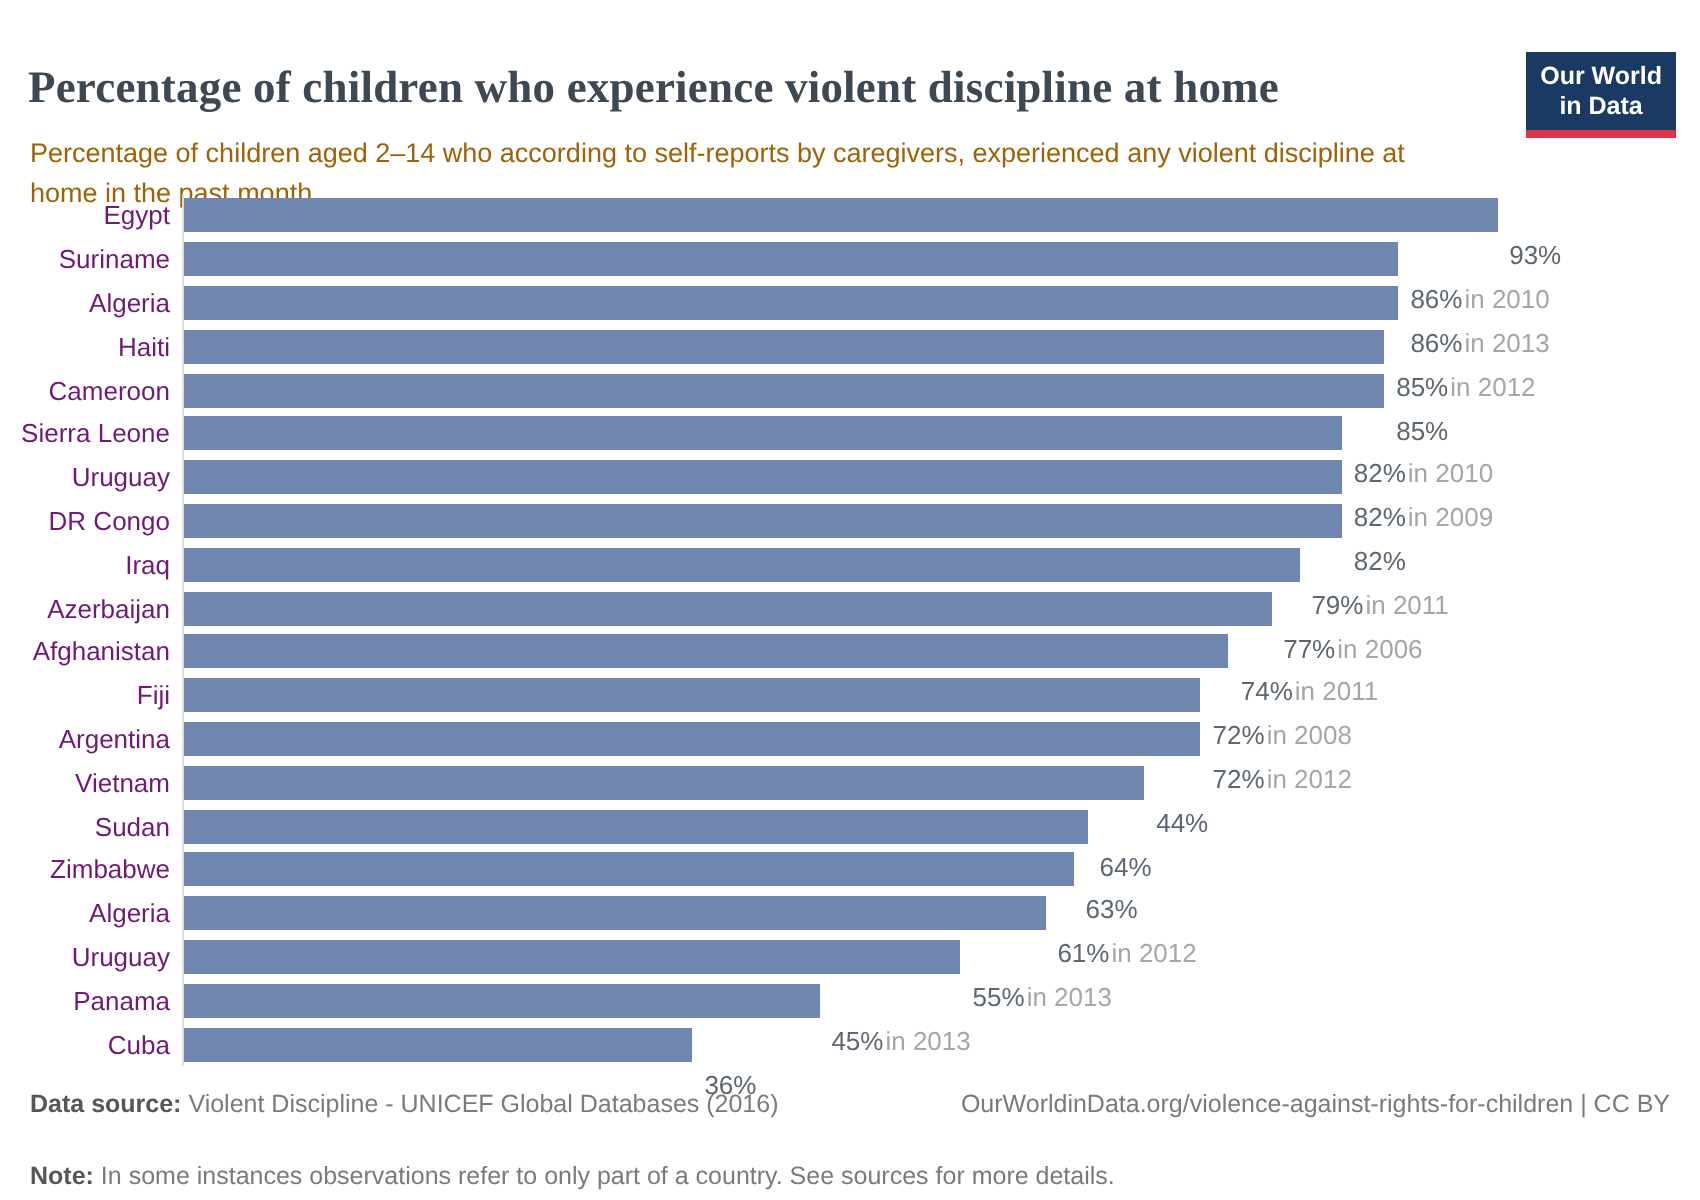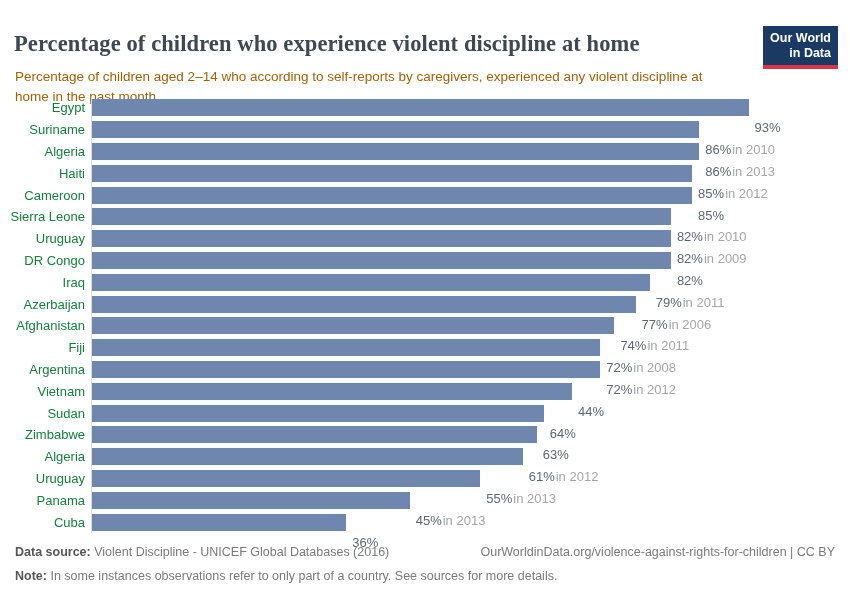--- a/index.html
+++ b/index.html
@@ -33,21 +33,21 @@
   .logo {
     position: absolute;
     top: 10px;
     right: 12px;
     background: #1a3a63;
     border-bottom: 4px solid #dc354a;
     color: #ffffff;
     font-size: 12.5px;
     font-weight: 700;
     line-height: 1.18;
-    text-align: right;
+    text-align: center;
     padding: 5px 7px 4px 7px;
   }
   .logo span { display: block; }
 
   
   .chart { position: absolute; top: 97px; left: 0; }
   .axis-line {
     position: absolute;
     left: 91px;
     top: 0;
@@ -55,21 +55,21 @@
     height: 436px;
     background: #dcdcdc;
   }
   .row { display: flex; align-items: center; height: 21.8px; }
   .country {
     box-sizing: border-box;
     width: 92px;
     padding-right: 7px;
     text-align: right;
     font-size: 13px;
-    color: #15803d;
+    color: #701a75;
     white-space: nowrap;
     flex: none;
   }
   .bar { height: 17px; background: #6f86ae; flex: none; }
   .val {
     display: flex;
     align-items: baseline;
     margin-left: 6px;
     font-size: 13px;
     color: #5d6671;
@@ -83,21 +83,21 @@
     position: absolute;
     top: 545px;
     left: 15px;
     right: 15px;
     font-size: 12.5px;
     color: #7a7a7a;
     line-height: 1.25;
   }
   .foot-line1 { display: flex; justify-content: space-between; }
   .foot-bold { font-weight: 700; color: #565656; }
-  .foot-line2 { margin-top: 8px; }
+  .foot-line2 { margin-top: 20px; }
 </style>
 </head>
 <body>
 
 <div class="page">
 
   <div class="header">
     <h1 class="title">Percentage of children who experience violent discipline at home</h1>
     <p class="subtitle">Percentage of children aged 2–14 who according to self-reports by caregivers, experienced any violent discipline at home in the past month.</p>
     <div class="logo" style="background: rgb(26, 58, 99); border-bottom-color: rgb(220, 53, 74);">

